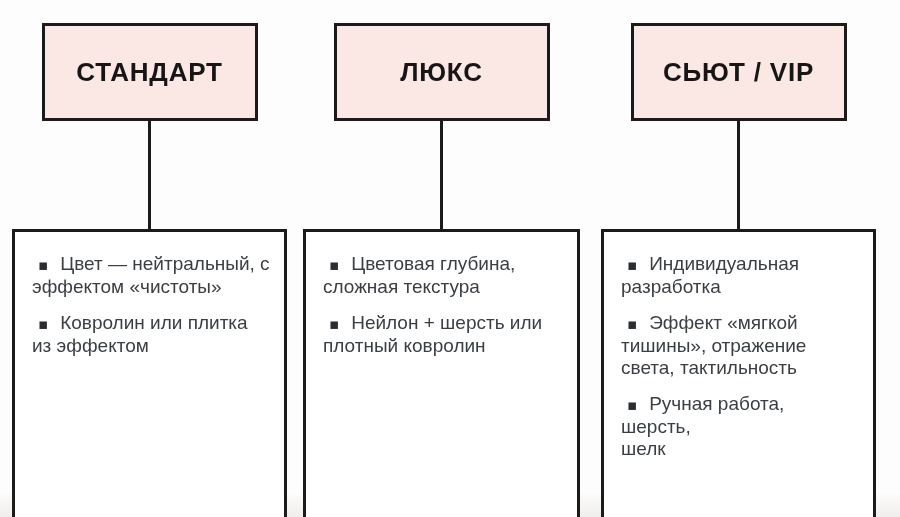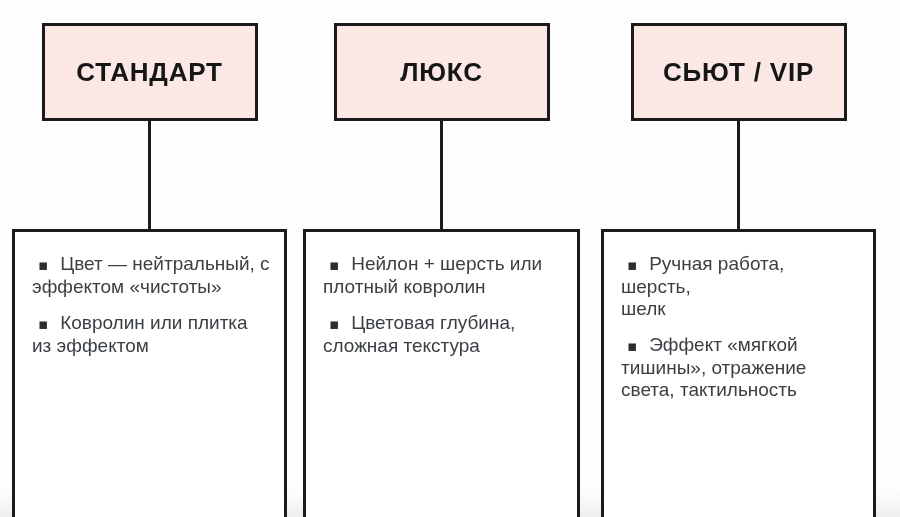--- a/index.html
+++ b/index.html
@@ -94,34 +94,36 @@
 из эффектом</span></p>
     </div>
   </div>
 
   <div class="column col-1">
     <div class="header-box">
       <span class="header-label">ЛЮКС</span>
     </div>
     <div class="connector"></div>
     <div class="content-box">
+      <p class="bullet"><span class="marker">▪</span><span class="btxt">Цветовая глубина,
+сложная текстура</span></p>
       <p class="bullet"><span class="marker">▪</span><span class="btxt">Нейлон + шерсть или
 плотный ковролин</span></p>
-      <p class="bullet"><span class="marker">▪</span><span class="btxt">Цветовая глубина,
-сложная текстура</span></p>
     </div>
   </div>
 
   <div class="column col-2">
     <div class="header-box">
       <span class="header-label">СЬЮТ / VIP</span>
     </div>
     <div class="connector"></div>
     <div class="content-box">
-      <p class="bullet"><span class="marker">▪</span><span class="btxt">Ручная работа, шерсть,
-шелк</span></p>
+      <p class="bullet"><span class="marker">▪</span><span class="btxt">Индивидуальная
+разработка</span></p>
       <p class="bullet"><span class="marker">▪</span><span class="btxt">Эффект «мягкой
 тишины», отражение
 света, тактильность</span></p>
+      <p class="bullet"><span class="marker">▪</span><span class="btxt">Ручная работа, шерсть,
+шелк</span></p>
     </div>
   </div>
 
 </div>
 
 </body></html>

